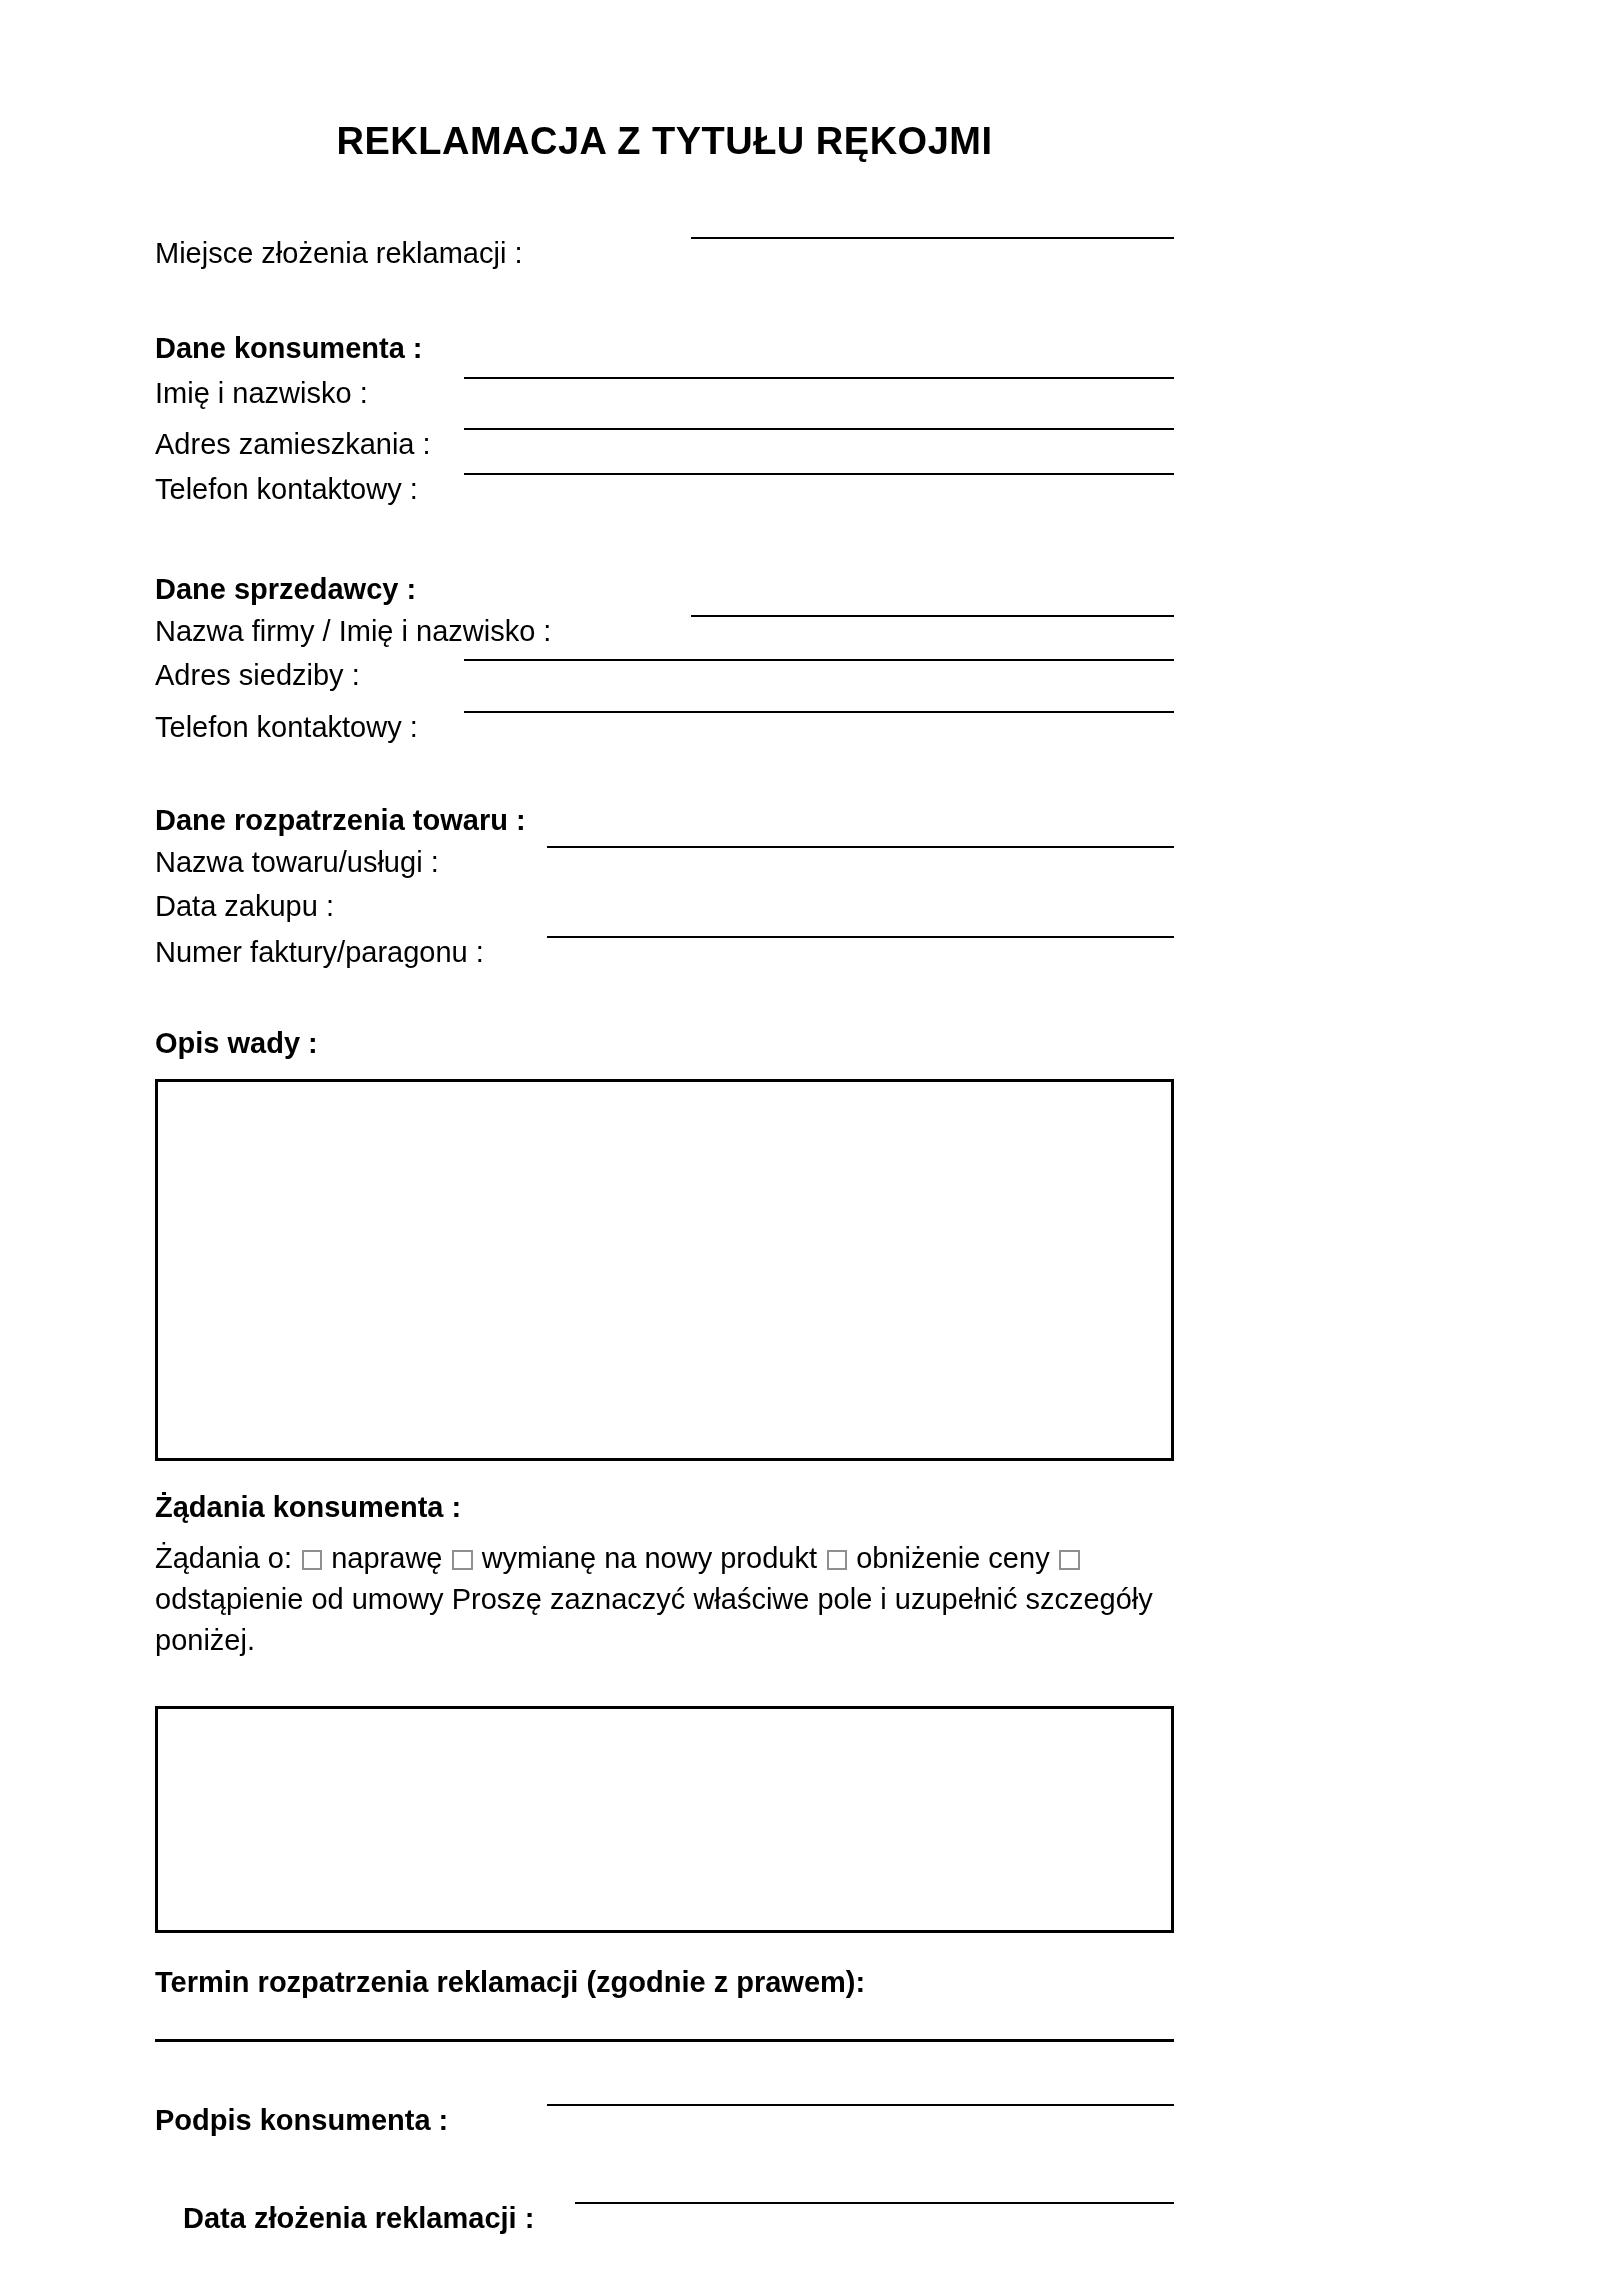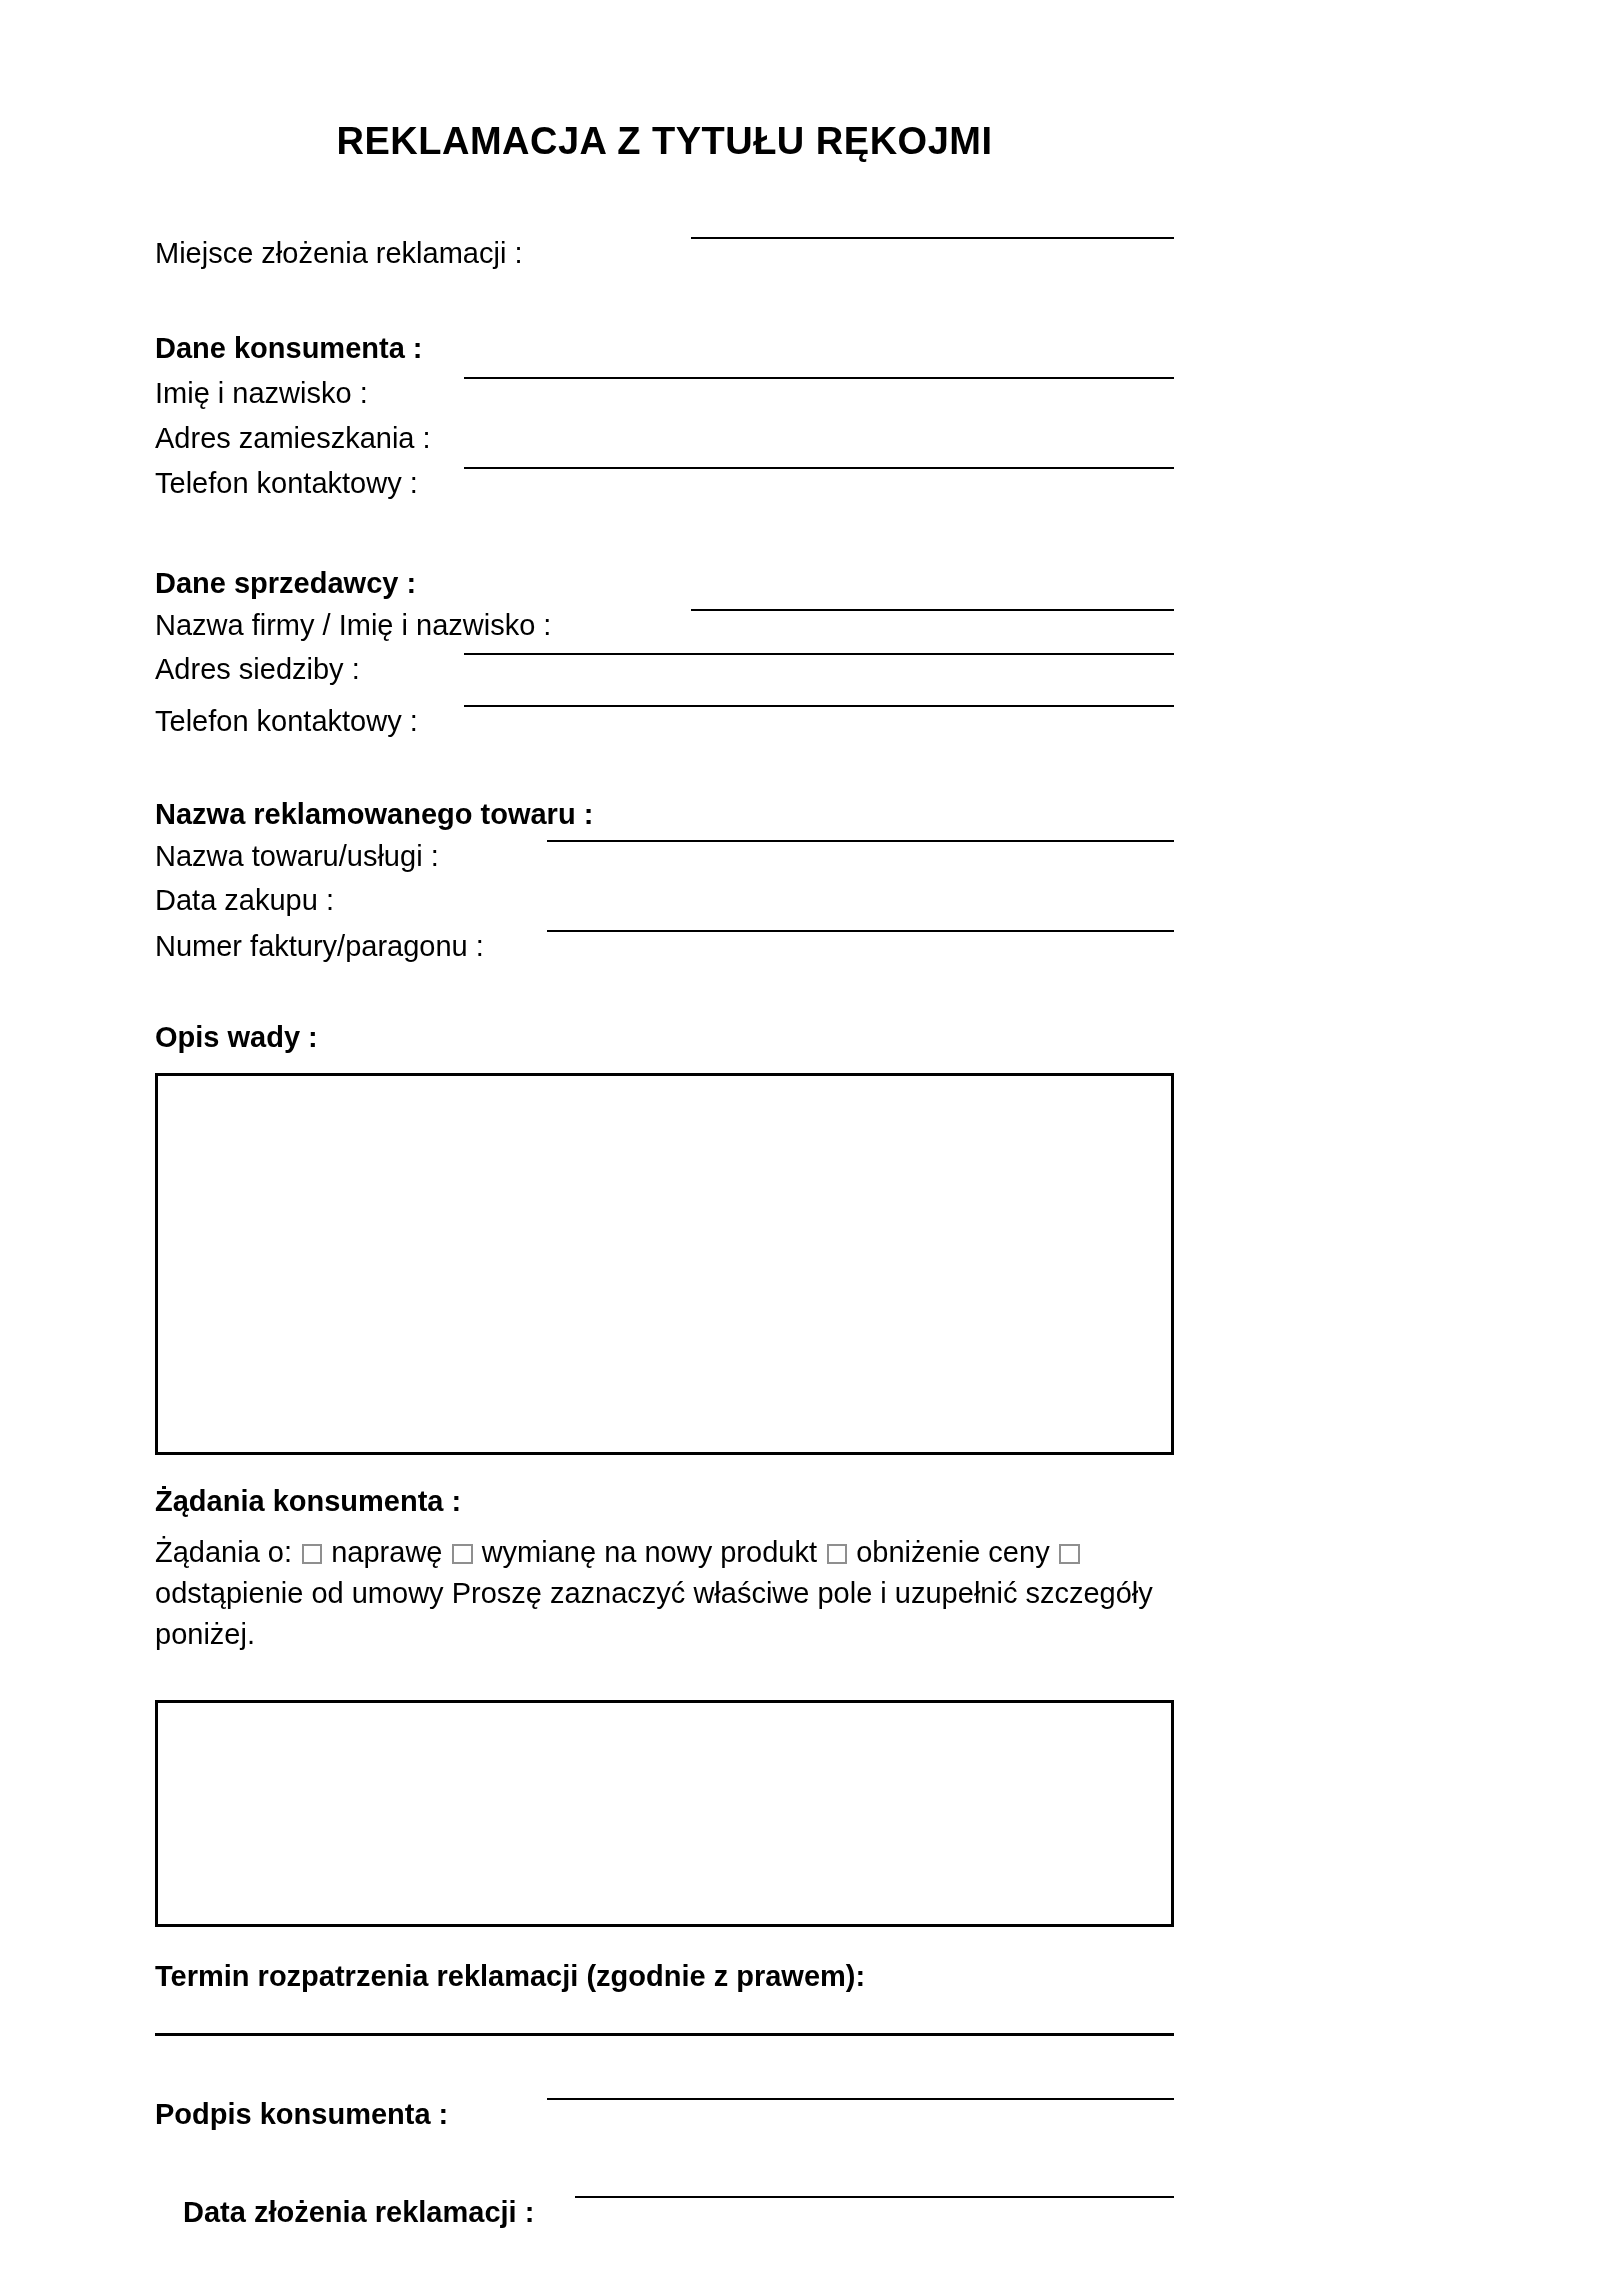--- a/index.html
+++ b/index.html
@@ -27,21 +27,21 @@
   .requests-par{margin:14.7px 0 0 0;line-height:41px;}
   .cb{
     display:inline-block;width:20.6px;height:20.6px;border:2px solid #8f8f8f;
     box-sizing:border-box;vertical-align:-2px;margin:0 8.8px 0 9.8px;background:#fff;
   }
   .hrule{border-bottom:3.9px solid #000;height:0;}
   
   .m-place{margin-top:74px;}
   .m-consumer-h{margin-top:61px;}
   .m-row-a{margin-top:11.8px;}
-  .m-row-b{margin-top:11px;flex-direction:column;}
+  .m-row-b{margin-top:17px;}
   .m-row-c{margin-top:10.8px;}
   .m-seller-h{margin-top:66px;}
   .m-seller-r1{margin-top:9.8px;}
   .m-seller-r2{margin-top:9.8px;}
   .m-seller-r3{margin-top:17.6px;}
   .m-product-h{margin-top:59px;}
   .m-product-r1{margin-top:8.8px;}
   .m-product-r2{margin-top:10.8px;flex-direction:column;}
   .m-product-r3{margin-top:11.8px;}
   .m-defect-h{margin-top:57px;}
@@ -87,21 +87,21 @@
     </div>
     <div class="field m-seller-r2">
       <span class="label w315">Adres siedziby :</span>
       <div class="line"></div>
     </div>
     <div class="field m-seller-r3">
       <span class="label w315">Telefon kontaktowy :</span>
       <div class="line"></div>
     </div>
 
-    <div class="heading m-product-h">Nazwa reklamowanego towaru :</div>
+    <div class="heading m-product-h">Dane rozpatrzenia towaru :</div>
 
     <div class="field m-product-r1">
       <span class="label w400">Nazwa towaru/usługi :</span>
       <div class="line"></div>
     </div>
     <div class="field m-product-r2">
       <span class="label w240">Data zakupu :</span>
       <div class="line"></div>
     </div>
     <div class="field m-product-r3">

